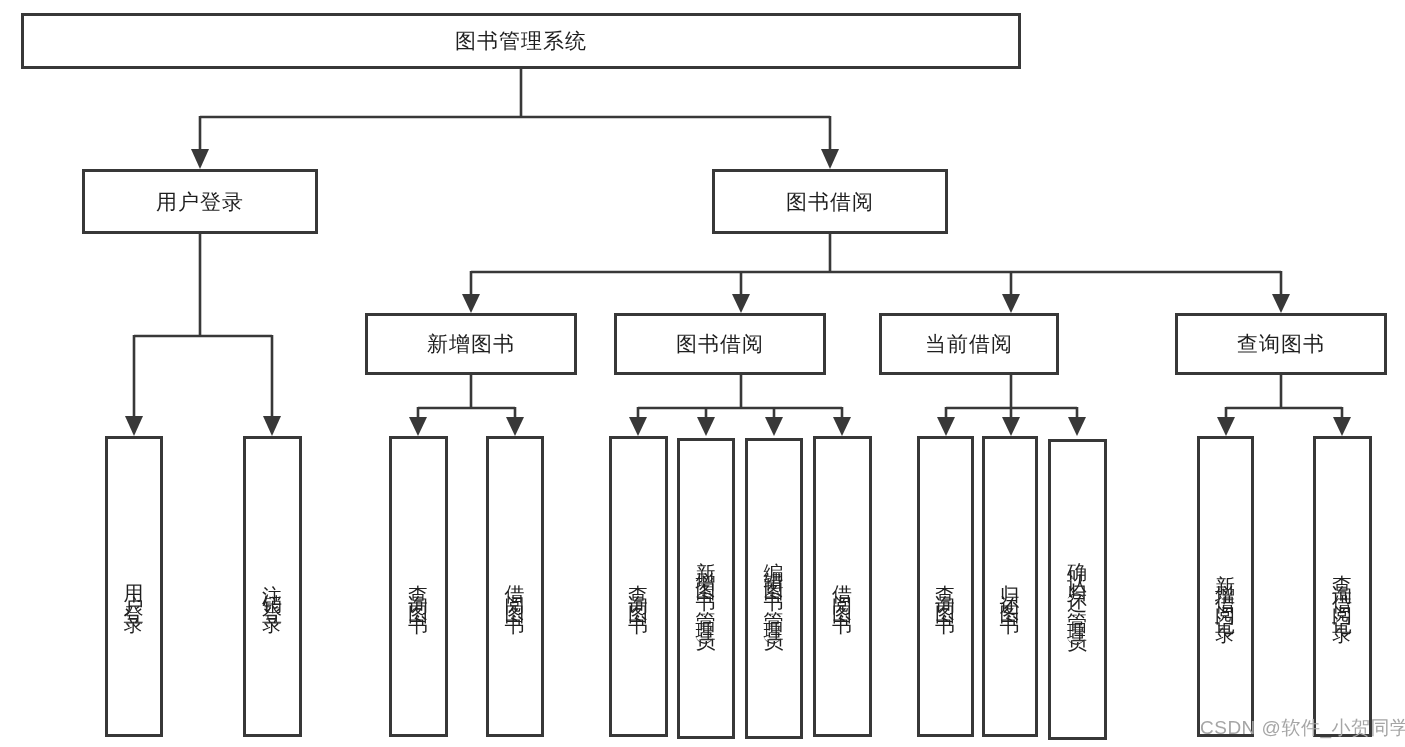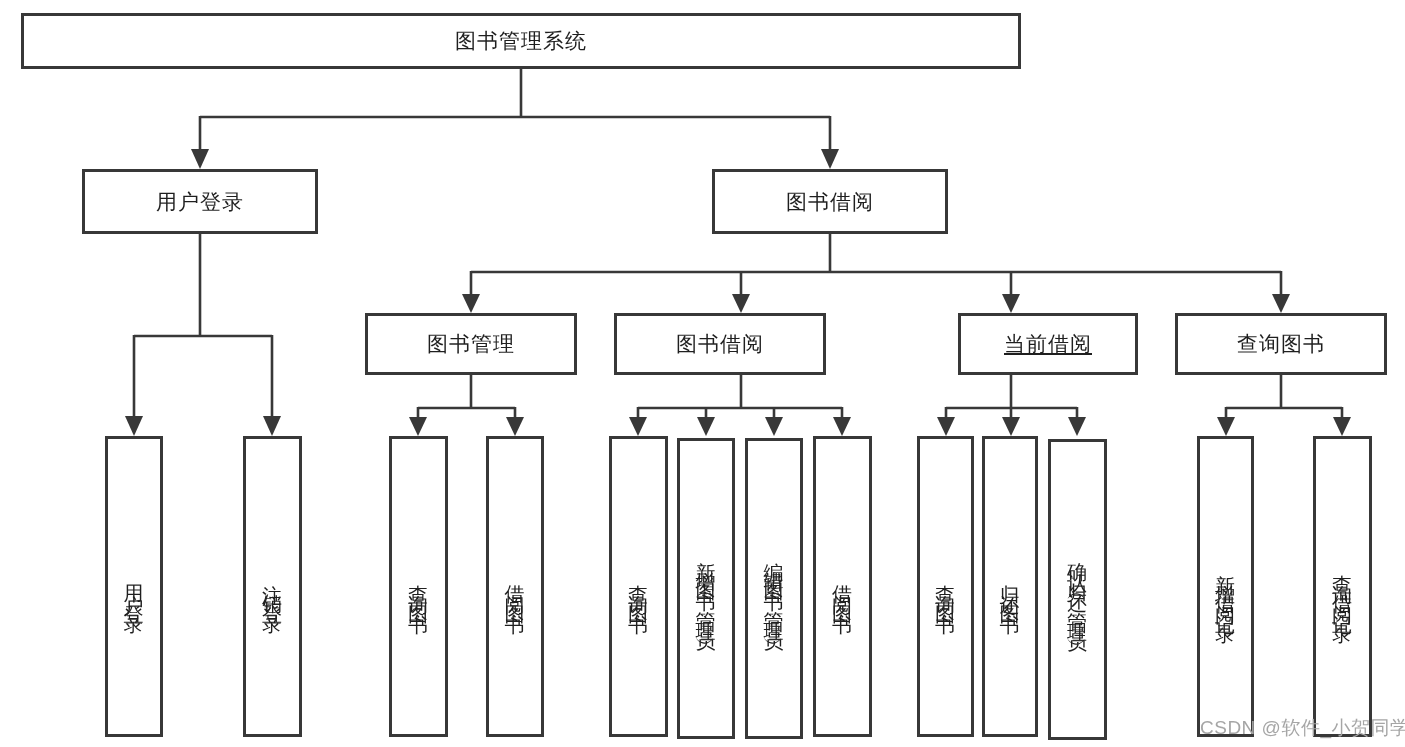--- a/index.html
+++ b/index.html
@@ -126,23 +126,23 @@
       <line x1="1342" y1="407" x2="1342" y2="420"></line>
       <polygon points="1333,417 1351,417 1342,436"></polygon>
     </g>
   </svg>
 
   <div class="node" style="left:21px; top:13px; width:1000px; height:56px;">图书管理系统</div>
 
   <div class="node" style="left:82px; top:169px; width:236px; height:65px;">用户登录</div>
   <div class="node" style="left:712px; top:169px; width:236px; height:65px;">图书借阅</div>
 
-  <div class="node" style="left:365px; top:313px; width:212px; height:62px;">图书管理</div>
+  <div class="node" style="left:365px; top:313px; width:212px; height:62px;">新增图书</div>
   <div class="node" style="left:614px; top:313px; width:212px; height:62px;">图书借阅</div>
-  <div class="node" style="left:958px; top:313px; width:180px; height:62px;text-decoration:underline;">当前借阅</div>
+  <div class="node" style="left:879px; top:313px; width:180px; height:62px;">当前借阅</div>
   <div class="node" style="left:1175px; top:313px; width:212px; height:62px;">查询图书</div>
 
   <div class="node vertical" style="left:105px; top:436px; width:58px; height:301px;">用户登录</div>
   <div class="node vertical" style="left:243px; top:436px; width:59px; height:301px;">注销登录</div>
 
   <div class="node vertical" style="left:389px; top:436px; width:59px; height:301px;">查询图书</div>
   <div class="node vertical" style="left:486px; top:436px; width:58px; height:301px;">借阅图书</div>
 
   <div class="node vertical" style="left:609px; top:436px; width:59px; height:301px;">查询图书</div>
   <div class="node vertical" style="left:677px; top:438px; width:58px; height:301px;">新增图书（管理员）</div>

